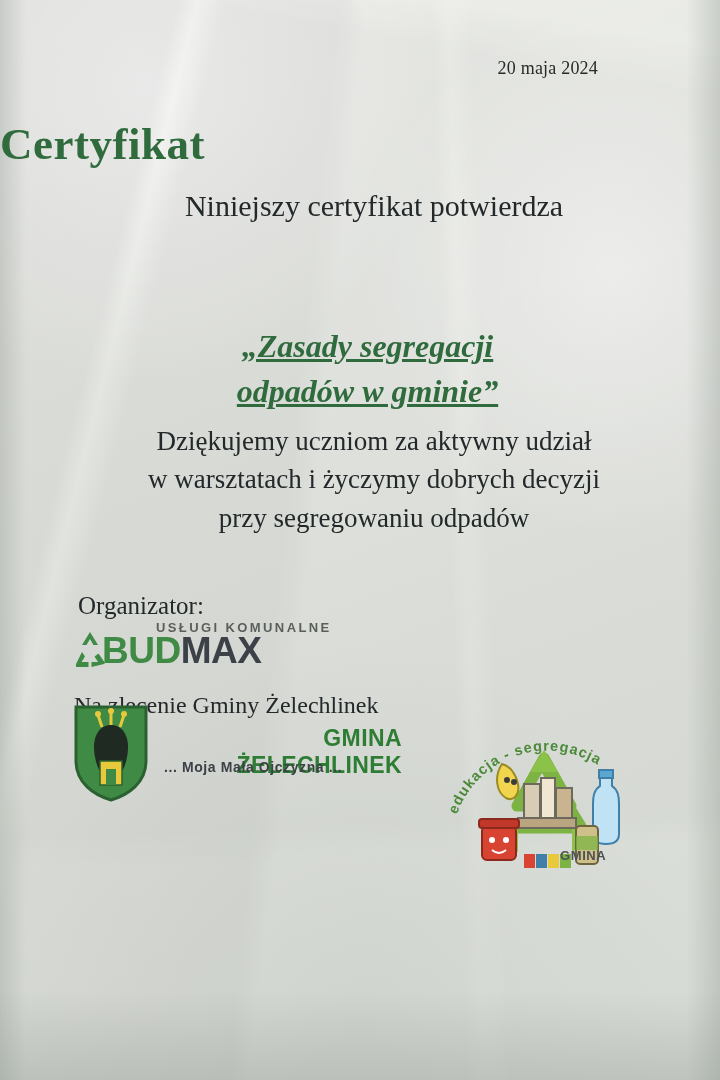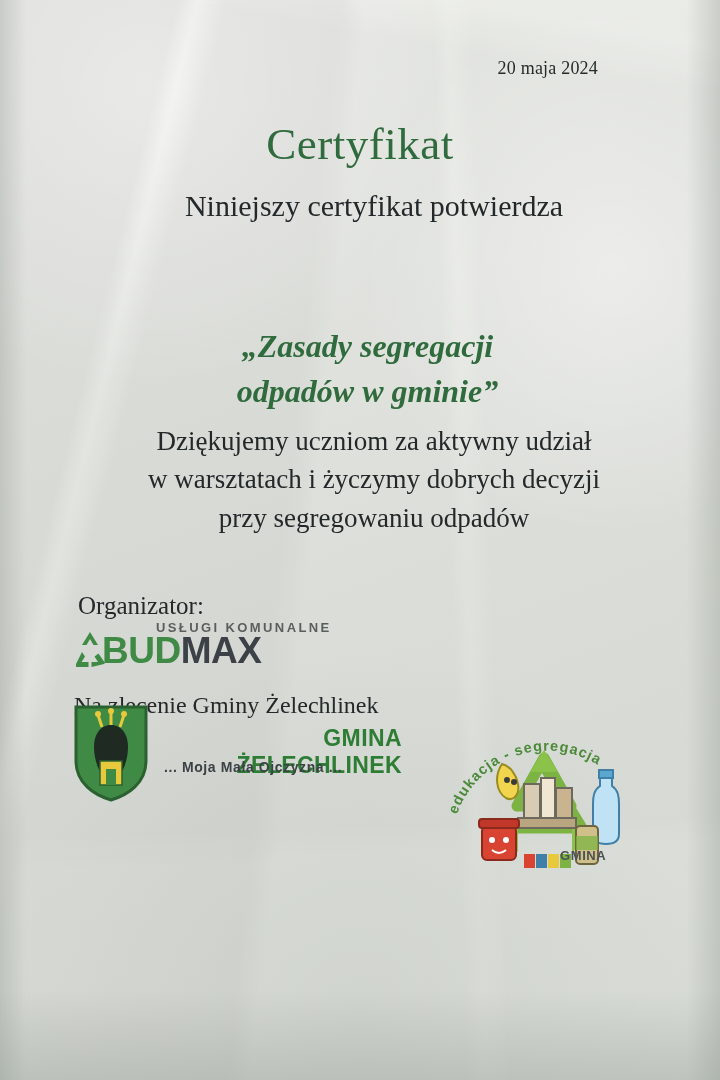--- a/index.html
+++ b/index.html
@@ -72,23 +72,23 @@
     right: 122px;
     font-size: 18px;
     color: #262b27;
     letter-spacing: .2px;
   }
 
   #certificate-title {
     position: absolute;
     top: 118px;
     left: 0; right: 0;
-    text-align: center;
+    text-align: left;
     font-size: 45px;
-    font-weight: normal;
+    font-weight: bold;
     color: #2f6b3d;
     letter-spacing: .5px;
   }
 
   #intro-text {
     position: absolute;
     top: 186px;
     left: 0; right: 0;
     text-align: center;
     font-size: 30px;
@@ -100,20 +100,21 @@
   #workshop-title {
     position: absolute;
     top: 324px;
     left: 15px; right: 0;
     text-align: center;
     font-size: 32px;
     font-weight: bold;
     font-style: italic;
     line-height: 1.42;
     color: #2f6b3d;
+    text-decoration: underline;
   }
 
   #thanks-text {
     position: absolute;
     top: 422px;
     left: 0; right: 0;
     text-align: center;
     font-size: 27px;
     line-height: 1.42;
     color: #23282a;

